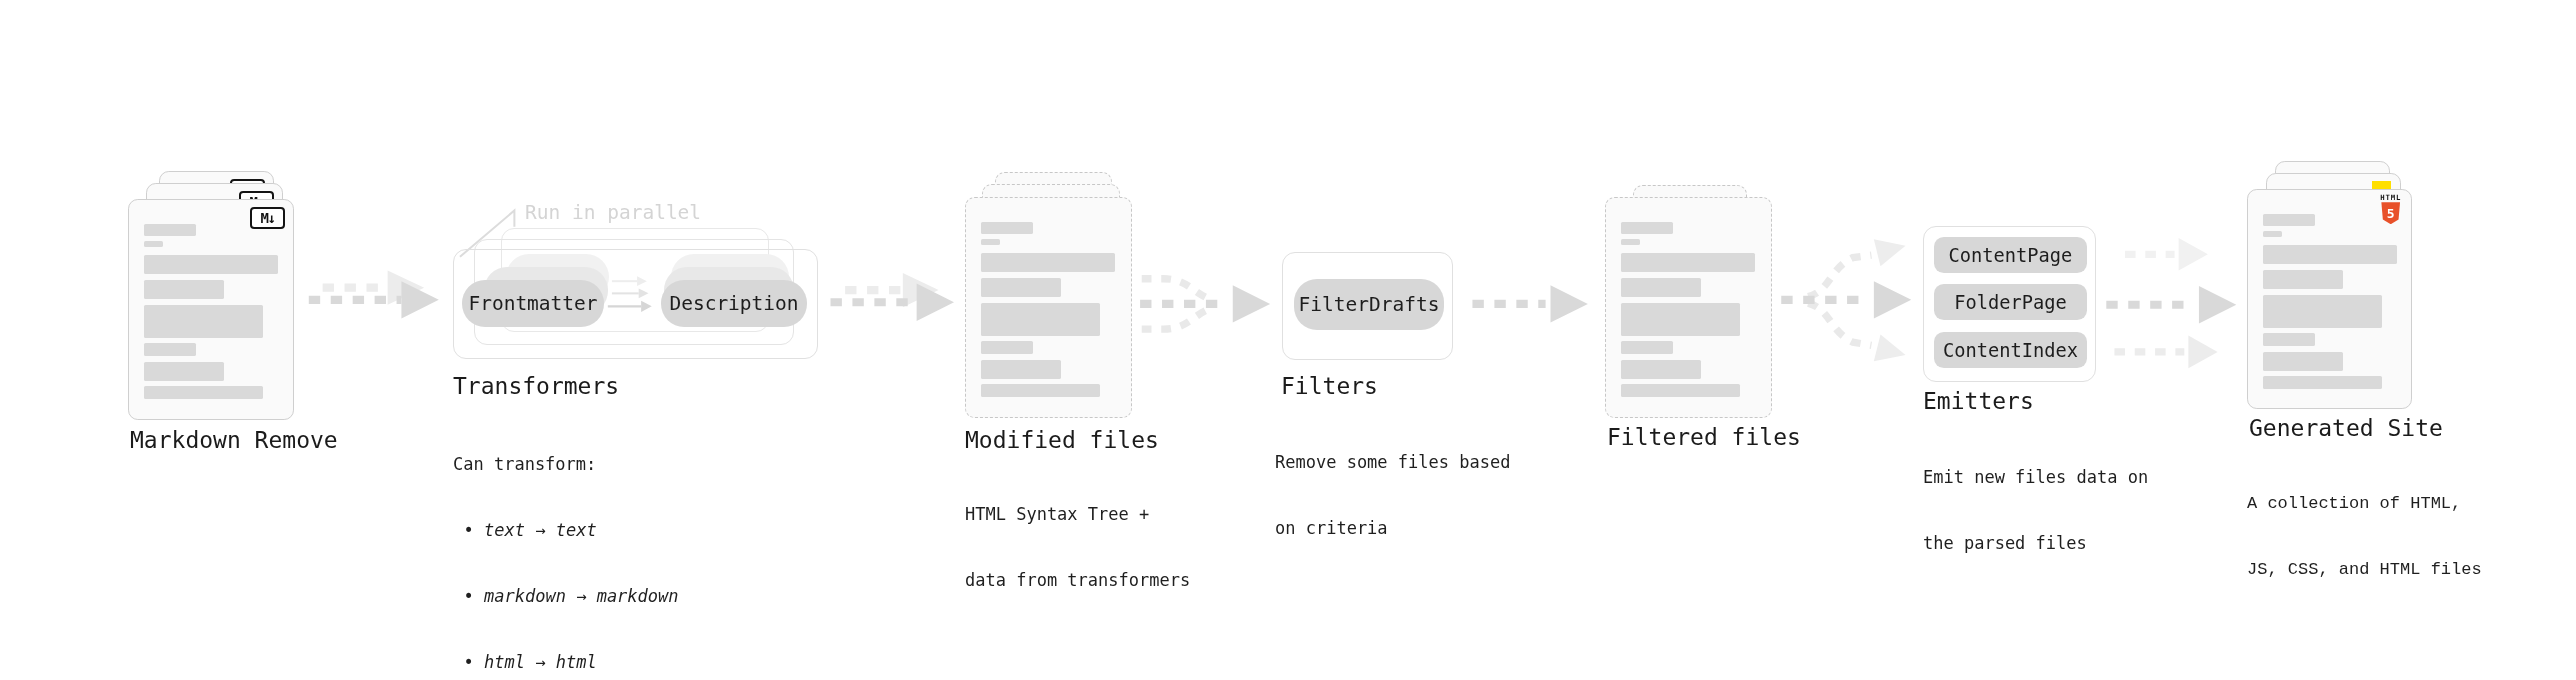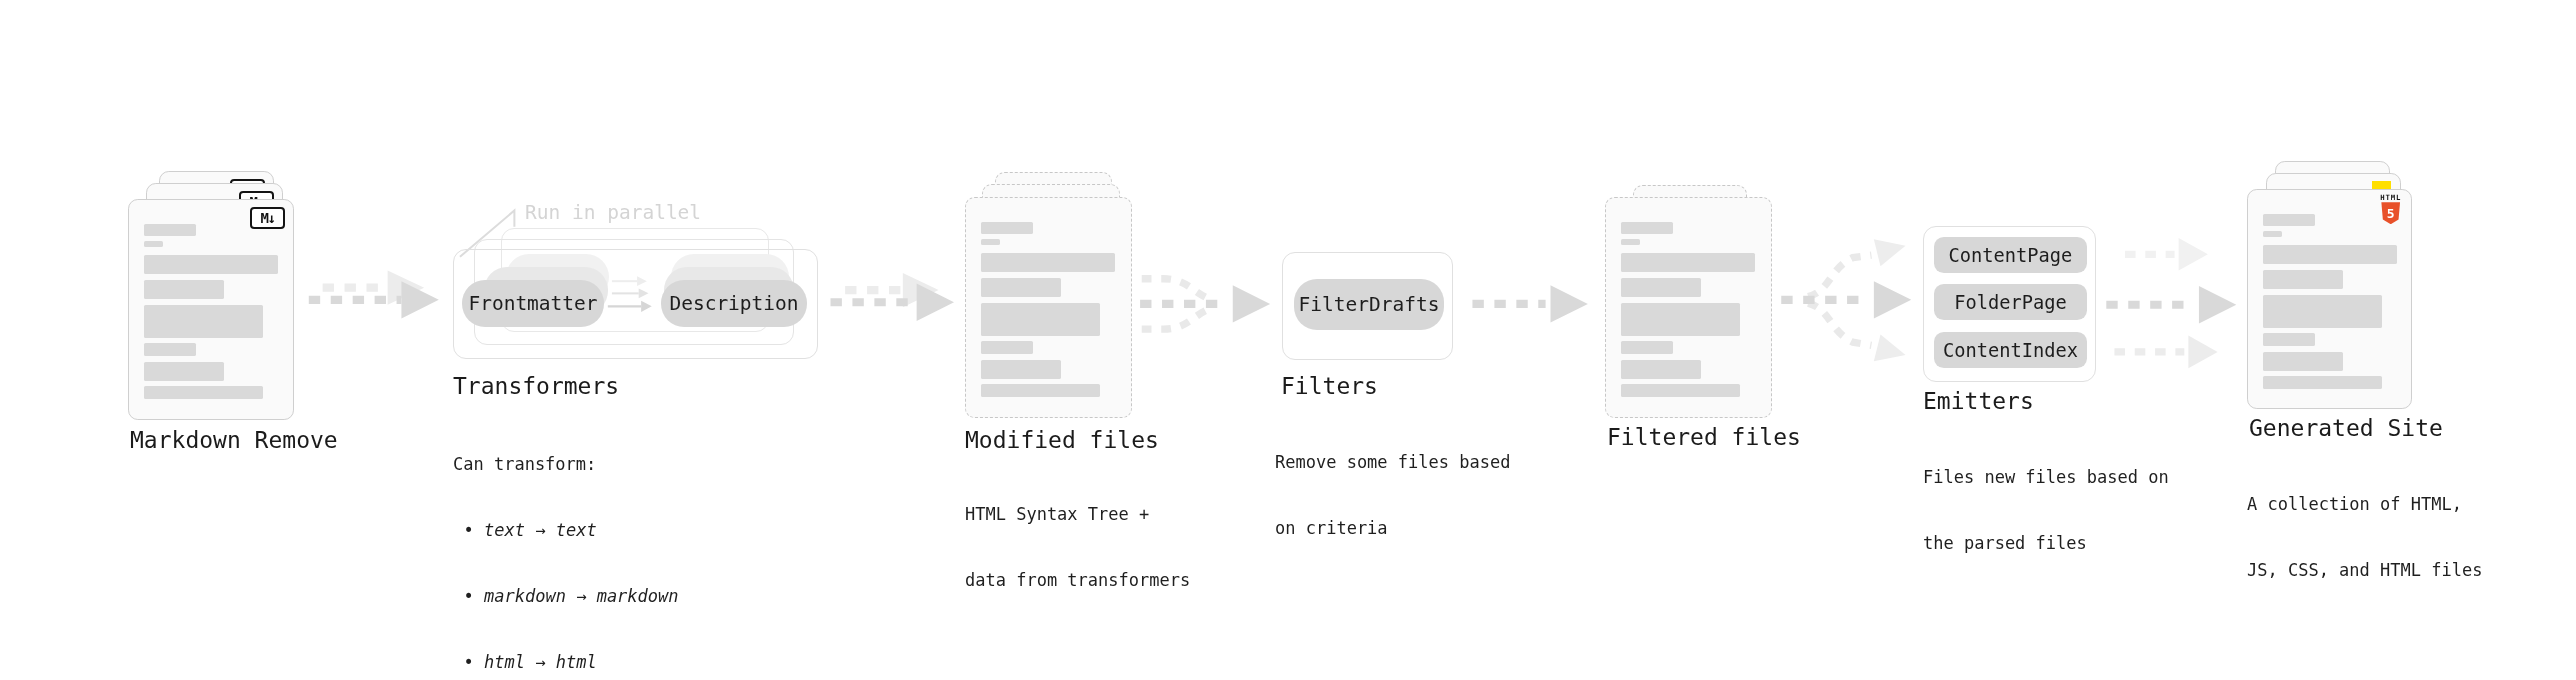--- a/index.html
+++ b/index.html
@@ -203,21 +203,21 @@
     <div class="title" style="left:1607px;top:423px;">Filtered files</div>
   </div>
 
   <div class="stage">
     <div class="obox fill" style="left:1923px;top:226px;width:173px;height:156px;"></div>
     <div class="pill small" style="left:1934px;top:237px;width:153px;height:36px;">ContentPage</div>
     <div class="pill small" style="left:1934px;top:284px;width:153px;height:36px;">FolderPage</div>
     <div class="pill small" style="left:1934px;top:332px;width:153px;height:36px;">ContentIndex</div>
     <div class="title" style="left:1923px;top:387px;">Emitters</div>
     <div class="desc" style="left:1923px;top:422px;">
-      <div>Files new files based on</div>
+      <div>Emit new files data on</div>
       <div>the parsed files</div>
     </div>
   </div>
 
   <div class="stage">
     <div class="fcard" style="left:2275px;top:161px;width:115px;height:49px;">
       <div class="css-chip">
         <span class="css-word">CSS</span>
         <div class="css-bar"></div>
       </div>
@@ -235,20 +235,20 @@
       <div class="bar b1"></div>
       <div class="bar b2"></div>
       <div class="bar b3"></div>
       <div class="bar b4"></div>
       <div class="bar b5"></div>
       <div class="bar b6"></div>
       <div class="bar b7"></div>
       <div class="bar b8"></div>
     </div>
     <div class="title" style="left:2249px;top:414px;">Generated Site</div>
-    <div class="desc" style="left:2247px;top:449px;">
+    <div class="desc" style="left:2247px;top:449px;font-family:Liberation Mono, monospace;">
       <div>A collection of HTML,</div>
       <div>JS, CSS, and HTML files</div>
     </div>
   </div>
 
 </div>
 
 
 </body></html>

